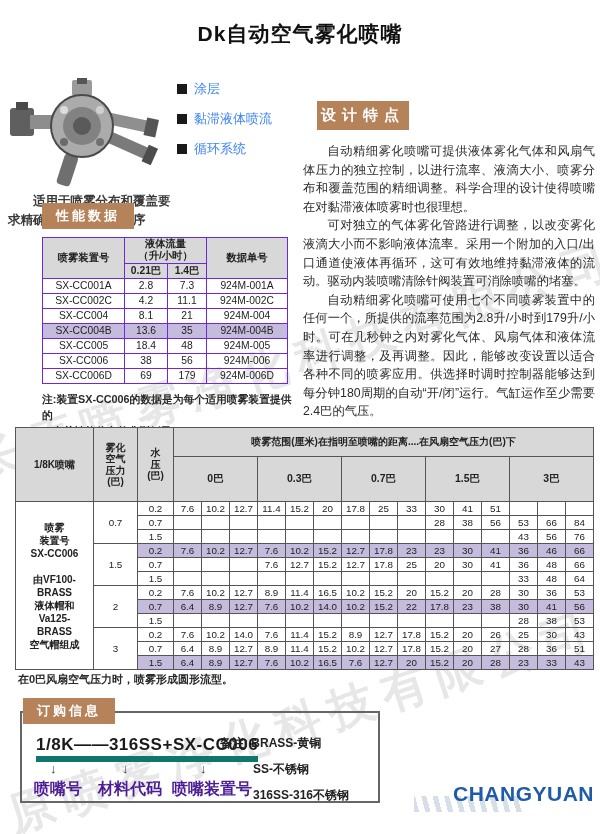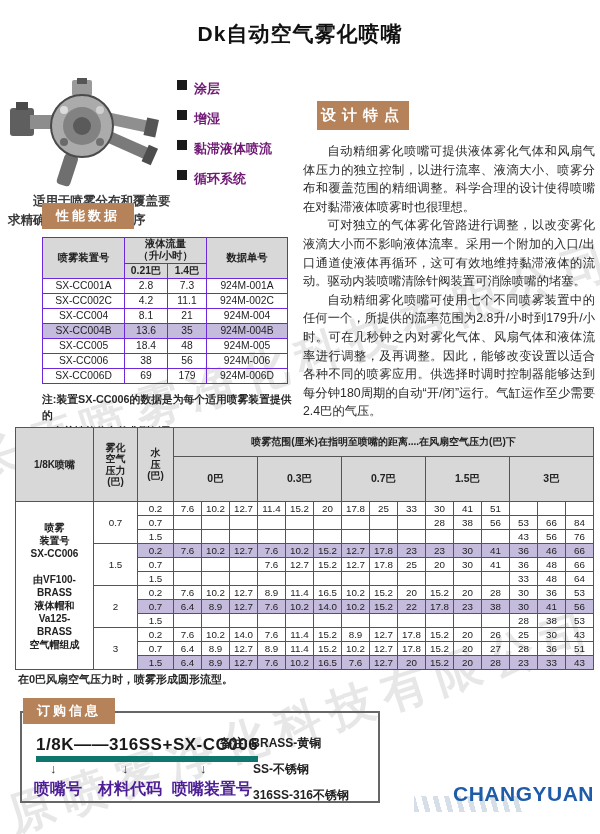--- a/index.html
+++ b/index.html
@@ -17,22 +17,22 @@
   .banner{display:inline-block;background:#b5825a;color:#fff;font-weight:bold;}
   .banner.sm{font-size:13px;padding:4px 14px;letter-spacing:3px;}
   .banner.lg{font-size:15px;padding:5px 4px;letter-spacing:6px;margin-top:39px;}
   
   .photo{position:absolute;left:6px;top:78px;width:155px;height:110px;}
   .caption{position:absolute;left:8px;top:192px;width:168px;font-size:12.5px;font-weight:bold;
            color:#3a3a3a;line-height:1.55;text-indent:2em;}
   
   .apps{position:absolute;left:177px;top:64px;width:128px;}
   .apps ul{list-style:none;margin:16px 0 0 0;padding:0;}
-  .apps li{display:flex;gap:7px;font-size:13px;font-weight:bold;
-           color:#701a75;margin-bottom:12px;}
+  .apps li{display:flex;align-items:center;gap:7px;font-size:13px;font-weight:normal;
+           color:#3b82f6;margin-bottom:12px;}
   .sq{display:inline-block;width:10px;height:10px;background:#1a1a1a;flex:0 0 auto;}
   
   .design{position:absolute;left:303px;top:62px;width:292px;}
   .design .banner{margin-left:14px;}
   .design .paras{margin-top:12px;}
   .design p{margin:0;text-indent:2em;font-size:12.3px;line-height:18.6px;
             text-align:justify;color:#2a2a2a;}
   
   .perf{position:absolute;left:16px;top:203px;width:256px;margin-left:26px;}
   .perf table{border-collapse:collapse;margin-top:8px;table-layout:fixed;width:245px;background:transparent;}
@@ -110,21 +110,20 @@
       <circle cx="58" cy="64" r="4" fill="#6a6a6a"></circle>
       <circle cx="94" cy="64" r="4" fill="#707070"></circle>
     </svg>
   </div>
 
   <div class="caption">适用于喷雾分布和覆盖要求精确的加湿及涂层工序</div>
 
   <div class="apps">
     <ul id="apps-list">
         <li><span class="sq"></span>涂层</li>
-        <li><span class="sq"></span>增湿</li>
         <li><span class="sq"></span>黏滞液体喷流</li>
         <li><span class="sq"></span>循环系统</li>
       </ul>
   </div>
 
   <div class="design">
     <span class="banner lg">设计特点</span>
     <div class="paras" id="design-paras">
         <p>自动精细雾化喷嘴可提供液体雾化气体和风扇气体压力的独立控制，以进行流率、液滴大小、喷雾分布和覆盖范围的精细调整。科学合理的设计使得喷嘴在对黏滞液体喷雾时也很理想。</p>
         <p>可对独立的气体雾化管路进行调整，以改变雾化液滴大小而不影响液体流率。采用一个附加的入口/出口通道使液体再循环，这可有效地维持黏滞液体的流动。驱动内装喷嘴清除针阀装置可消除喷嘴的堵塞。</p>

